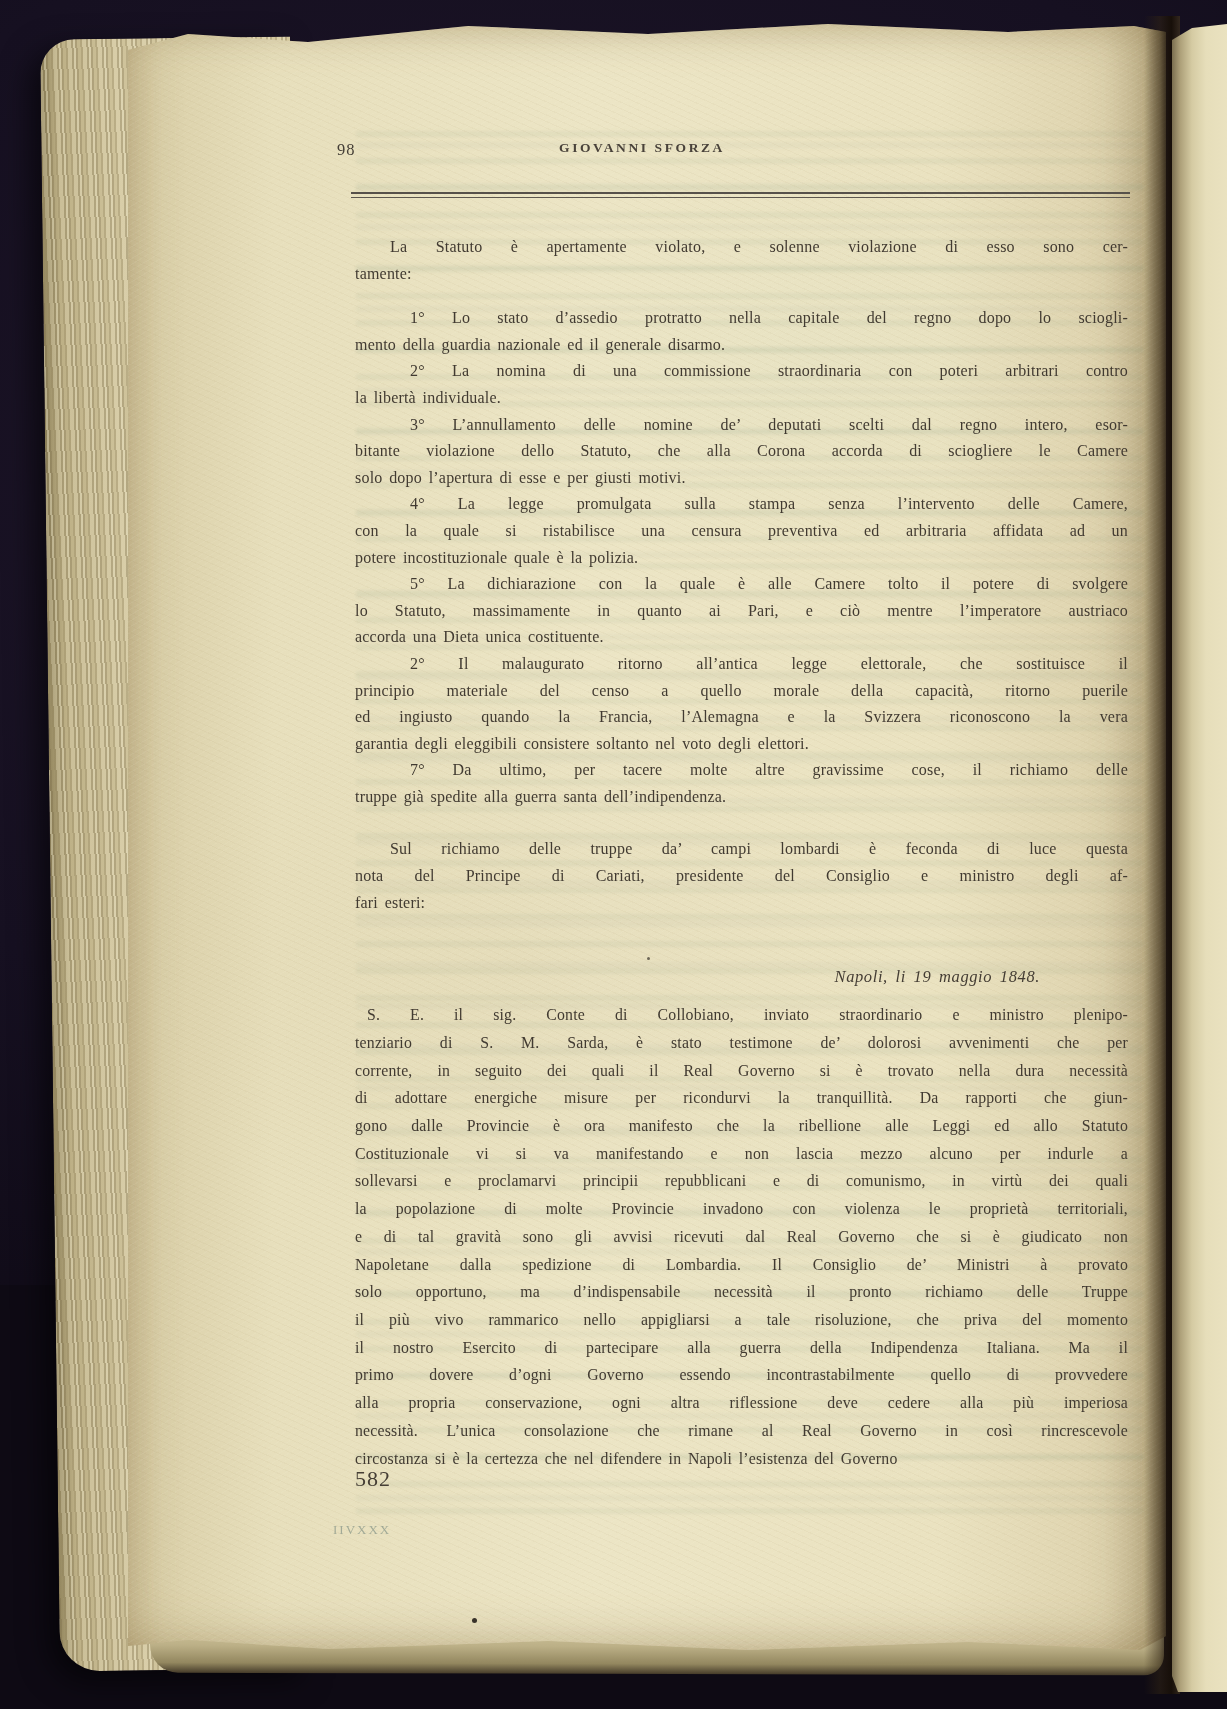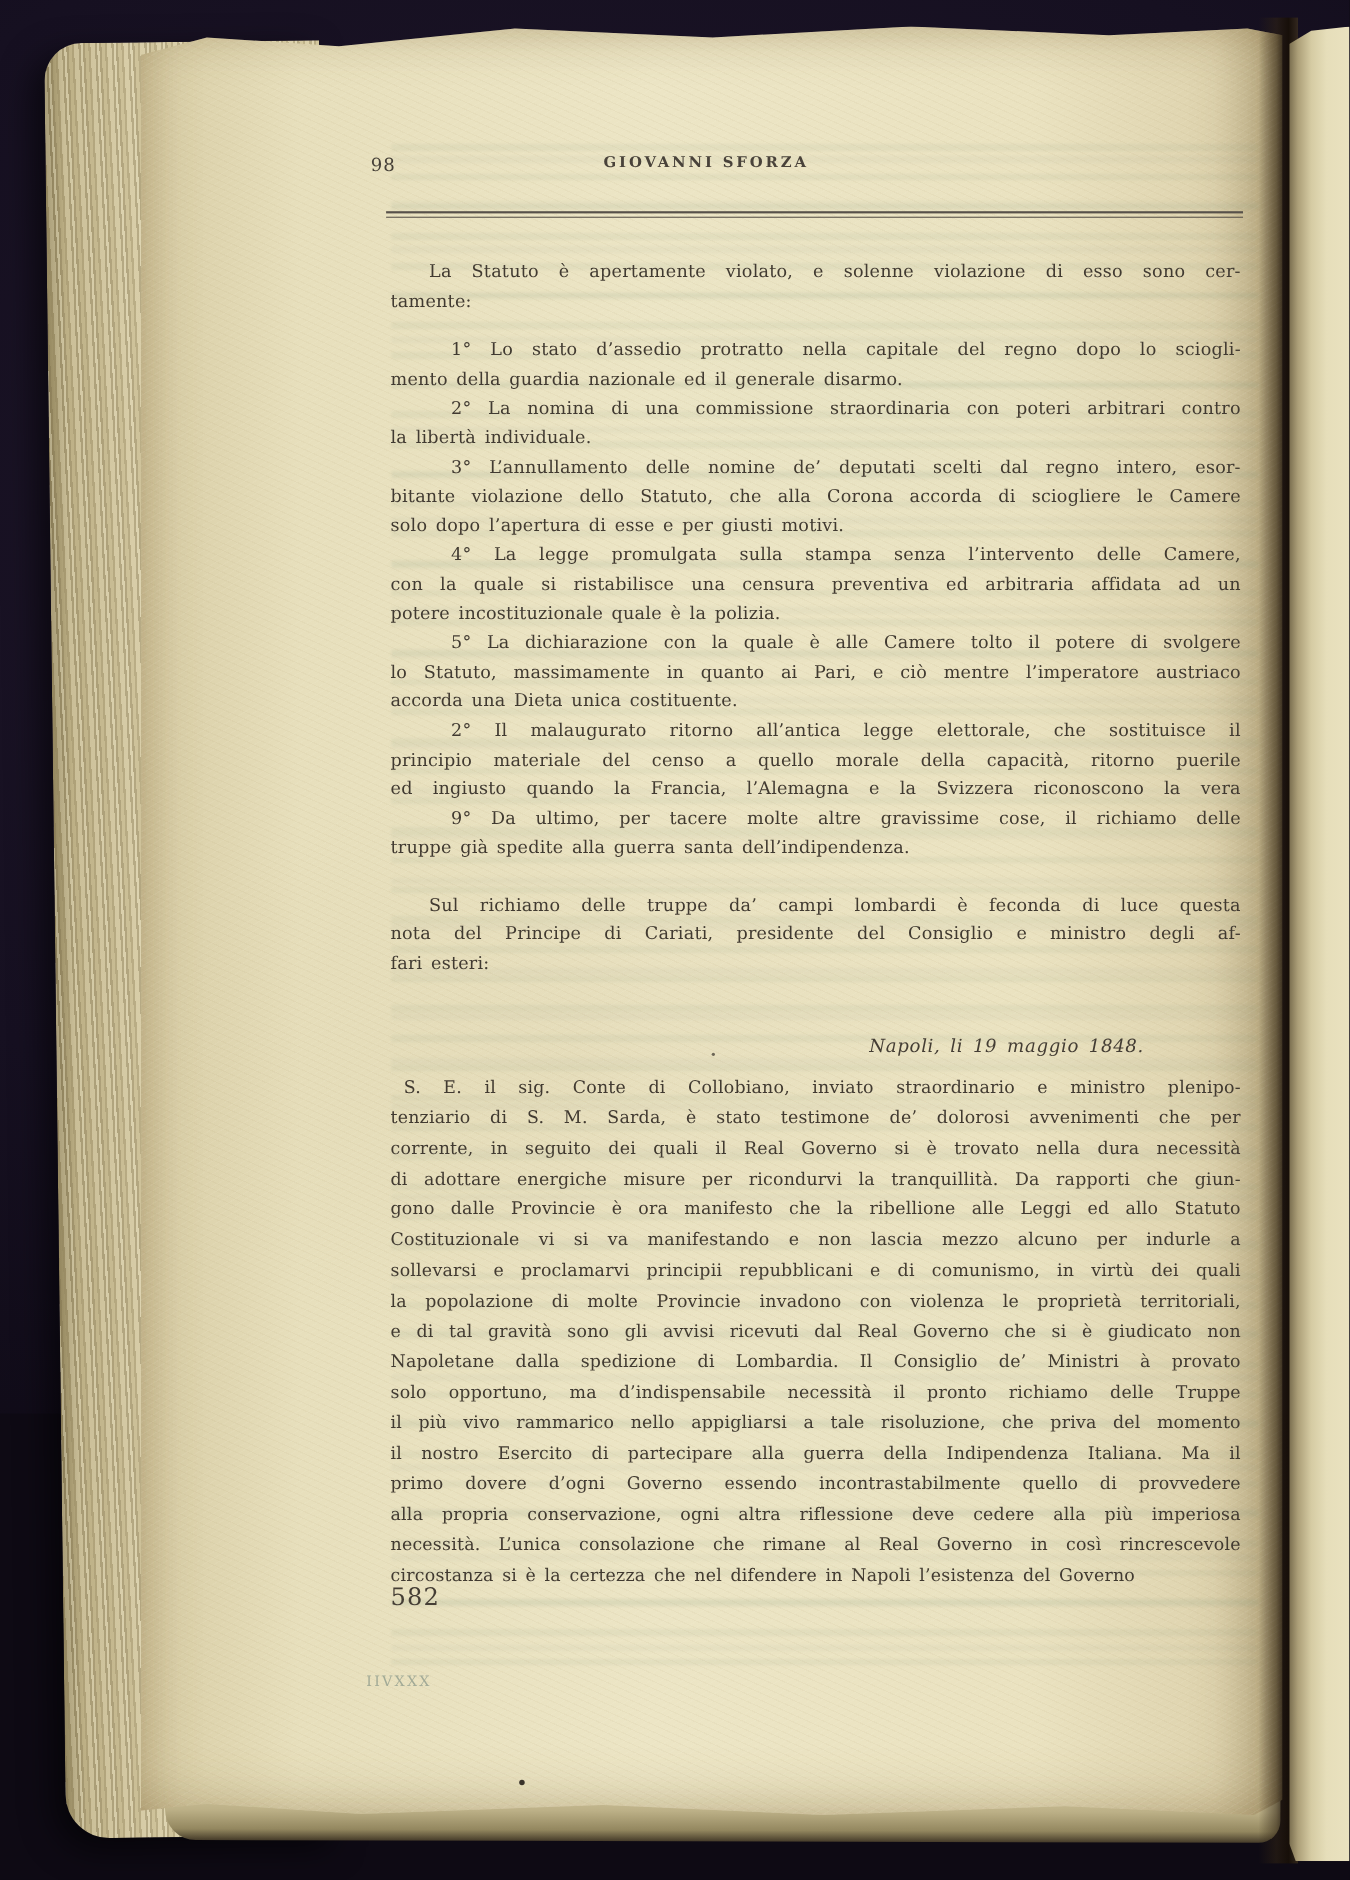--- a/index.html
+++ b/index.html
@@ -2,21 +2,21 @@
 <html><head>
 <meta charset="utf-8">
 <style>
   html,body{margin:0;padding:0;}
   body{
     width:1227px;height:1709px;overflow:hidden;
     font-family:"DejaVu Serif","Liberation Serif",serif;
     background:#0e0a14;
   }
   .scene{position:relative;width:1227px;height:1285px;
-    background:radial-gradient(1500px 1100px at 45% 38%, #1e1629 0%, #161021 55%, #0d0913 100%);}
+    background:radial-gradient(1500px 1100px at 45% 38%, #1e1629 0%, #161021 55%, #0d0913 100%);font-family:Liberation Serif, serif;}
 
   
   .page-stack{position:absolute;left:50px;top:38px;width:250px;height:1632px;
     border-radius:34px 0 0 40px;
     transform:rotate(-0.7deg);
     background:
       repeating-linear-gradient(88deg,
         rgba(255,250,226,0.30) 0 2px, rgba(118,104,70,0.30) 2px 4px,
         rgba(0,0,0,0) 4px 7px, rgba(142,128,90,0.32) 7px 9px,
         rgba(255,248,222,0.20) 9px 13px, rgba(96,84,56,0.22) 13px 15px),
@@ -118,21 +118,22 @@
           <div class="ln">solo dopo l’apertura di esse e per giusti motivi.</div>
           <div class="ln j" style="text-indent: 55px;">4° La legge promulgata sulla stampa senza l’intervento delle Camere,</div>
           <div class="ln j">con la quale si ristabilisce una censura preventiva ed arbitraria affidata ad un</div>
           <div class="ln">potere incostituzionale quale è la polizia.</div>
           <div class="ln j" style="text-indent: 55px;">5° La dichiarazione con la quale è alle Camere tolto il potere di svolgere</div>
           <div class="ln j">lo Statuto, massimamente in quanto ai Pari, e ciò mentre l’imperatore austriaco</div>
           <div class="ln">accorda una Dieta unica costituente.</div>
           <div class="ln j" style="text-indent: 55px;">2° Il malaugurato ritorno all’antica legge elettorale, che sostituisce il</div>
           <div class="ln j">principio materiale del censo a quello morale della capacità, ritorno puerile</div>
           <div class="ln j">ed ingiusto quando la Francia, l’Alemagna e la Svizzera riconoscono la vera</div>
-          <div class="ln j" style="text-indent: 55px;">9° Da ultimo, per tacere molte altre gravissime cose, il richiamo delle</div>
+          <div class="ln">garantia degli eleggibili consistere soltanto nel voto degli elettori.</div>
+          <div class="ln j" style="text-indent: 55px;">7° Da ultimo, per tacere molte altre gravissime cose, il richiamo delle</div>
           <div class="ln">truppe già spedite alla guerra santa dell’indipendenza.</div>
         </div>
 
       <div class="intro-block">
 
       <div class="ln j" style="text-indent: 35px;">Sul richiamo delle truppe da’ campi lombardi è feconda di luce questa</div>
           <div class="ln j">nota del Principe di Cariati, presidente del Consiglio e ministro degli af-</div>
           <div class="ln">fari esteri:</div>
         </div>
 

